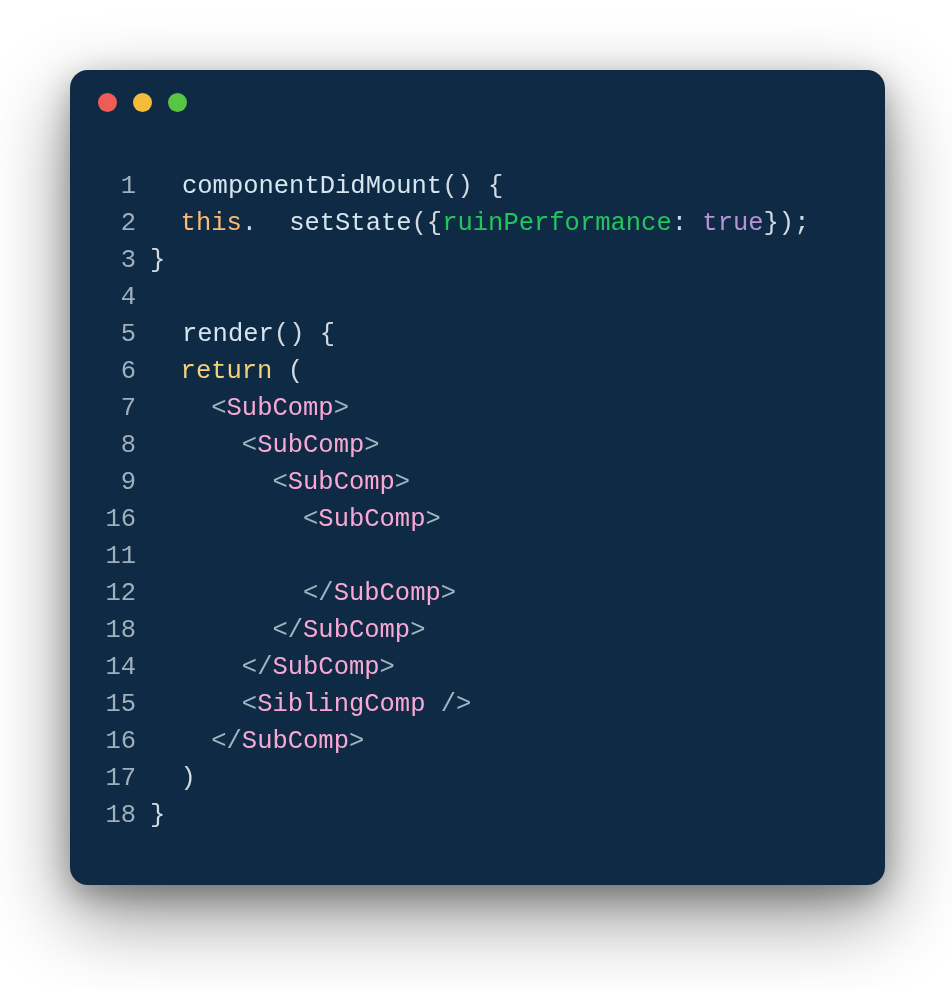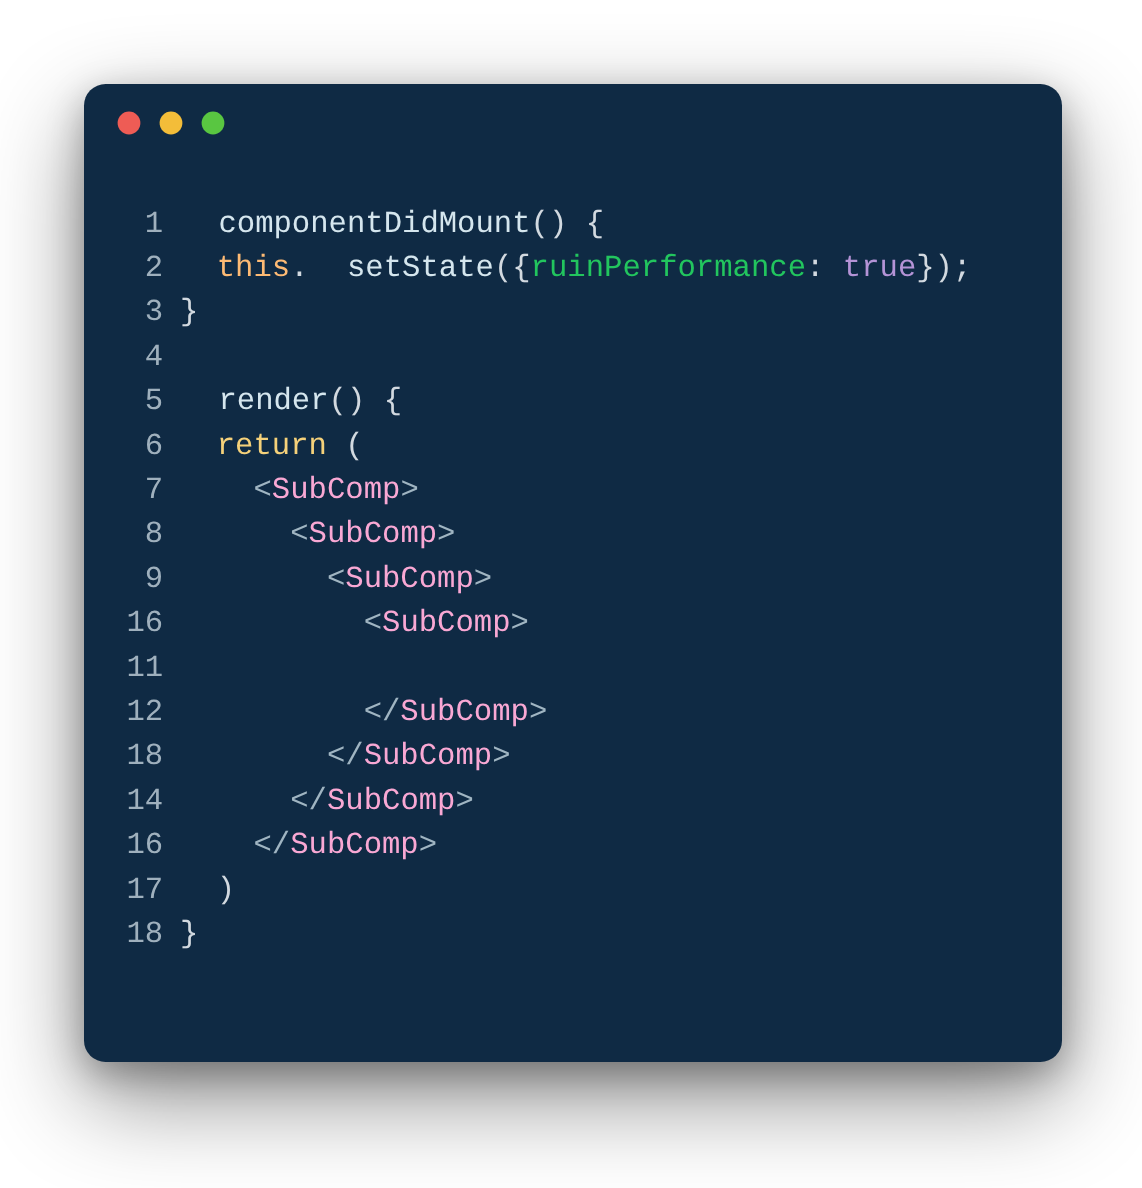--- a/index.html
+++ b/index.html
@@ -90,18 +90,19 @@
         <div class="line"><span class="gutter">5</span><span class="code"><span class="tok-method">render</span><span class="tok-punct">() {</span></span></div>
         <div class="line"><span class="gutter">6</span><span class="code"><span class="tok-default">  </span><span class="tok-return">return</span><span class="tok-punct"> (</span></span></div>
         <div class="line"><span class="gutter">7</span><span class="code"><span class="tok-default">    </span><span class="tok-angle">&lt;</span><span class="tok-tagname">SubComp</span><span class="tok-angle">&gt;</span></span></div>
         <div class="line"><span class="gutter">8</span><span class="code"><span class="tok-default">      </span><span class="tok-angle">&lt;</span><span class="tok-tagname">SubComp</span><span class="tok-angle">&gt;</span></span></div>
         <div class="line"><span class="gutter">9</span><span class="code"><span class="tok-default">        </span><span class="tok-angle">&lt;</span><span class="tok-tagname">SubComp</span><span class="tok-angle">&gt;</span></span></div>
         <div class="line"><span class="gutter">16</span><span class="code"><span class="tok-default">          </span><span class="tok-angle">&lt;</span><span class="tok-tagname">SubComp</span><span class="tok-angle">&gt;</span></span></div>
         <div class="line"><span class="gutter">11</span><span class="code"><span class="tok-default">            </span></span></div>
         <div class="line"><span class="gutter">12</span><span class="code"><span class="tok-default">          </span><span class="tok-angle">&lt;/</span><span class="tok-tagname">SubComp</span><span class="tok-angle">&gt;</span></span></div>
         <div class="line"><span class="gutter">18</span><span class="code"><span class="tok-default">        </span><span class="tok-angle">&lt;/</span><span class="tok-tagname">SubComp</span><span class="tok-angle">&gt;</span></span></div>
         <div class="line"><span class="gutter">14</span><span class="code"><span class="tok-default">      </span><span class="tok-angle">&lt;/</span><span class="tok-tagname">SubComp</span><span class="tok-angle">&gt;</span></span></div>
+        <div class="line"><span class="gutter">15</span><span class="code"><span class="tok-default">      </span><span class="tok-angle">&lt;</span><span class="tok-tagname">SiblingComp</span><span class="tok-angle"> /&gt;</span></span></div>
         <div class="line"><span class="gutter">16</span><span class="code"><span class="tok-default">    </span><span class="tok-angle">&lt;/</span><span class="tok-tagname">SubComp</span><span class="tok-angle">&gt;</span></span></div>
         <div class="line"><span class="gutter">17</span><span class="code"><span class="tok-default">  </span><span class="tok-punct">)</span></span></div>
         <div class="line"><span class="gutter">18</span><span class="code"><span class="tok-punct">}</span></span></div>
       </div>
   </div>
 </div>
 
 </body></html>

